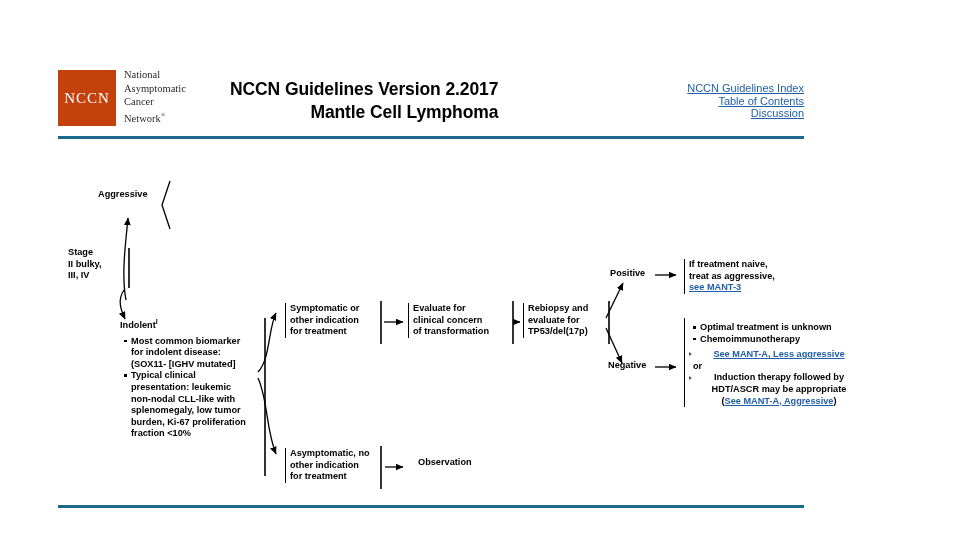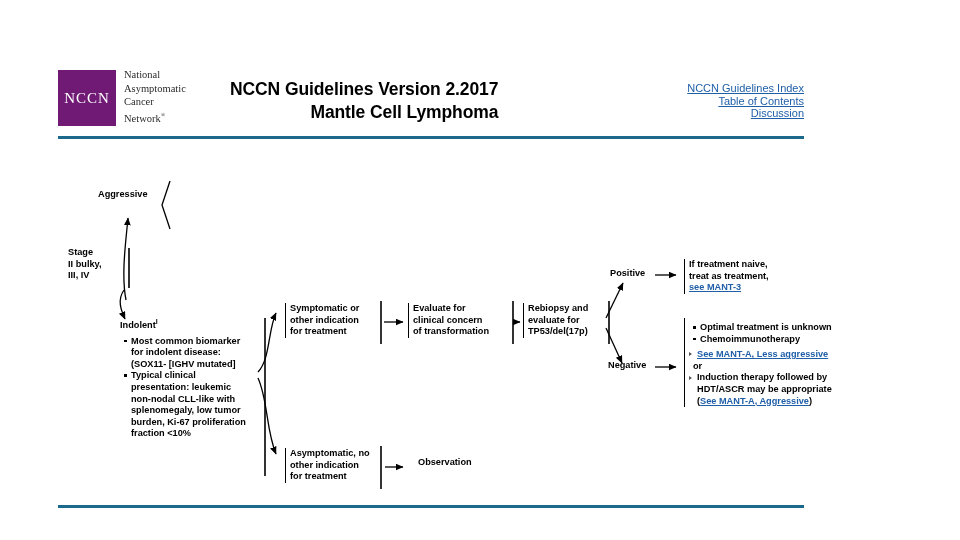--- a/index.html
+++ b/index.html
@@ -8,21 +8,21 @@
     width:960px;height:540px;background:#ffffff;overflow:hidden;
     font-family:"Liberation Sans", sans-serif;
     -webkit-font-smoothing:antialiased;
   }
   .page{position:relative;width:960px;height:540px;background:#fff;}
 
   
   .header{position:absolute;left:58px;top:68px;width:746px;height:62px;}
   .logo-mark{
     position:absolute;left:0;top:2px;width:58px;height:56px;
-    background:#701a75;color:#ffffff;
+    background:#c2410c;color:#ffffff;
     font-family:"Liberation Serif", serif;
     font-size:15px;letter-spacing:1px;
     display:flex;align-items:center;justify-content:center;
   }
   .logo-words{
     position:absolute;left:66px;top:0px;width:96px;
     font-family:"Liberation Serif", serif;
     font-size:10.5px;line-height:13.5px;color:#2b2b2b;
   }
   .logo-words sup{font-size:6px;vertical-align:super;}
@@ -53,21 +53,21 @@
   .node{position:absolute;color:#000;font-size:9.2px;line-height:11.6px;font-weight:bold;}
   .node .lead{display:block;}
   .bar-left{border-left:1.6px solid #000;padding-left:4px;}
 
   ul.bul{margin:4px;padding:0;list-style:none;}
   ul.bul > li{position:relative;padding-left:7px;margin:0;}
   ul.bul > li::before{
     content:"";position:absolute;left:0;top:4px;
     width:2.5px;height:2.5px;background:#000;
   }
-  ul.sub{margin:0;padding:0;list-style:none;}
+  ul.sub{margin:0;padding:0;list-style:none;text-align:center;}
   ul.sub > li{position:relative;padding-left:8px;margin:0;}
   ul.sub > li::before{
     content:"";position:absolute;left:0;top:3.2px;
     width:0;height:0;border-left:3.4px solid #555;
     border-top:2.4px solid transparent;border-bottom:2.4px solid transparent;
   }
   .lnk{color:#1f5fa8;text-decoration:underline;}
   .plain{font-weight:bold;color:#000;}
   .sup{font-size:7px;vertical-align:super;font-weight:bold;}
 
@@ -210,21 +210,21 @@
     <div class="node" id="n-negative">
       <span>Negative</span>
     </div>
 
     <div class="node" id="n-observation">
       <span>Observation</span>
     </div>
 
     <div class="node bar-left" id="n-naive">
       <span class="lead">If treatment naive,</span>
-      <span class="lead">treat as treatment,</span>
+      <span class="lead">treat as aggressive,</span>
       <a href="#" class="lnk">see MANT-3</a>
     </div>
 
     <div class="node bar-left" id="n-optimal">
       <ul class="bul">
         <li>Optimal treatment is unknown</li>
         <li>Chemoimmunotherapy</li>
       </ul>
       <ul class="sub">
         <li><a href="#" class="lnk">See MANT-A, Less aggressive</a></li>

